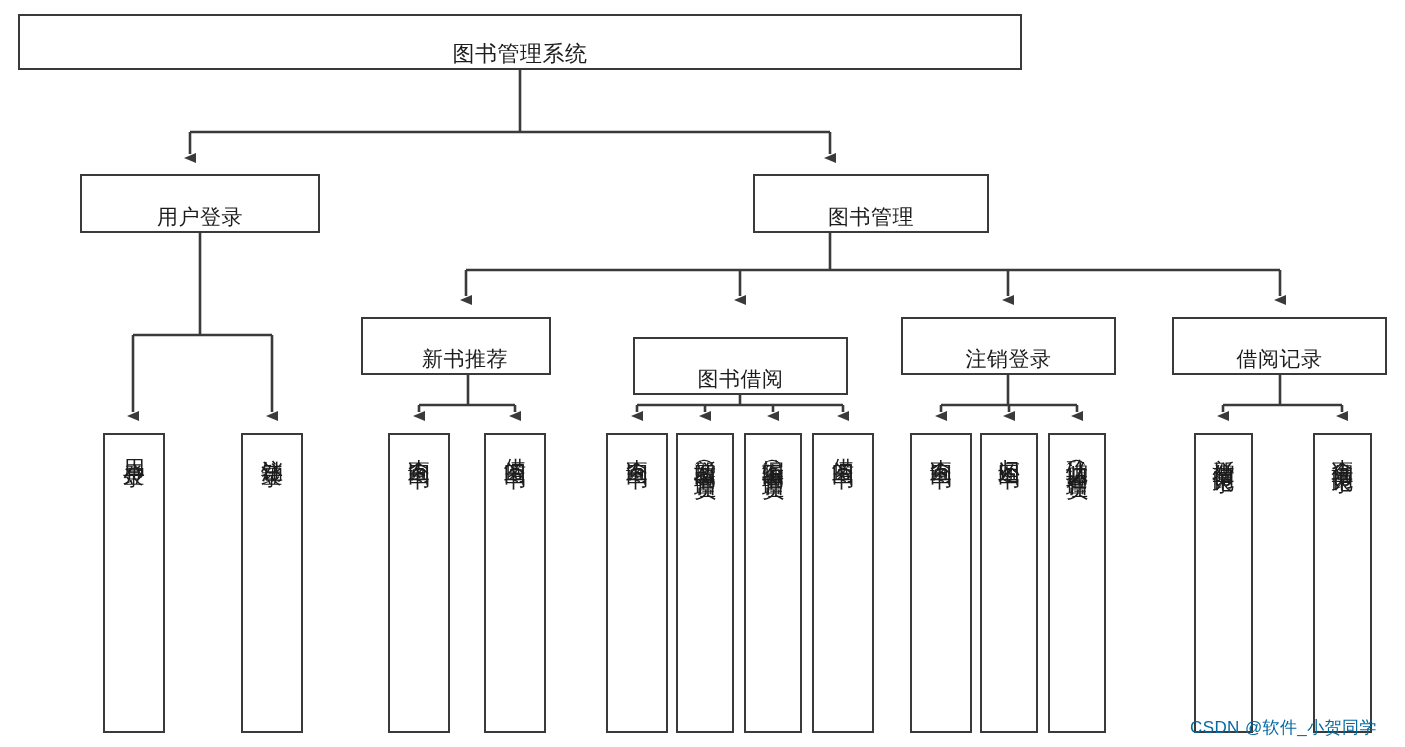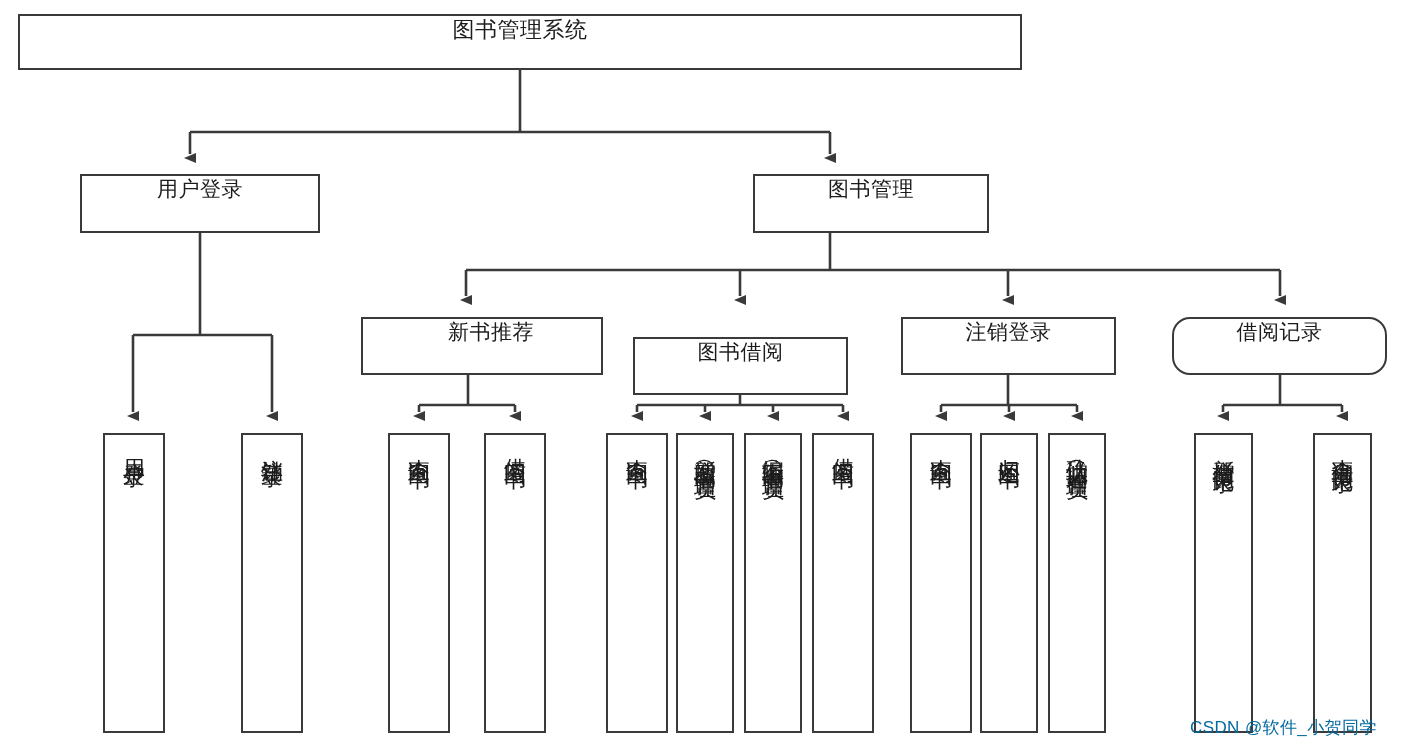--- a/index.html
+++ b/index.html
@@ -23,21 +23,21 @@
     top: 0;
     width: 1405px;
     height: 747px;
   }
   .node-box {
     position: absolute;
     box-sizing: border-box;
     background: #ffffff;
     border: 2px solid #3a3a3a;
     display: flex;
-    align-items: flex-start;
+    align-items: flex-end;
     justify-content: center;
     color: #1c1c1c;
   }
   .node-label {
     display: block;
     text-align: center;
     line-height: 1.28;
     color: #1c1c1c;
     white-space: pre;
   }
@@ -130,30 +130,30 @@
     <span class="node-label">图书管理系统</span>
   </div>
 
   <div class="node-box node-h" style="left:80px; top:174px; width:240px; height:59px;">
     <span class="node-label">用户登录</span>
   </div>
   <div class="node-box node-h" style="left:712px; top:174px; width:236px; height:59px;margin-left:41px;">
     <span class="node-label">图书管理</span>
   </div>
 
-  <div class="node-box node-h" style="left:361px; top:317px; width:242px; height:58px;padding-left:18px;">
+  <div class="node-box node-h" style="left:361px; top:317px; width:190px; height:58px;padding-left:18px;">
     <span class="node-label">新书推荐</span>
   </div>
   <div class="node-box node-h" style="left:633px; top:317px; width:215px; height:58px;margin-top:20px;">
     <span class="node-label">图书借阅</span>
   </div>
   <div class="node-box node-h" style="left:901px; top:317px; width:215px; height:58px;">
     <span class="node-label">注销登录</span>
   </div>
-  <div class="node-box node-h" style="left:1172px; top:317px; width:215px; height:58px;border-radius:18px;">
+  <div class="node-box node-h" style="left:1172px; top:317px; width:215px; height:58px;">
     <span class="node-label">借阅记录</span>
   </div>
 
   <div class="node-box node-v" style="left:103px; top:433px; width:62px; height:300px;">
     <span class="node-label">用户登录</span>
   </div>
   <div class="node-box node-v" style="left:241px; top:433px; width:62px; height:300px;">
     <span class="node-label">注销登录</span>
   </div>
 

